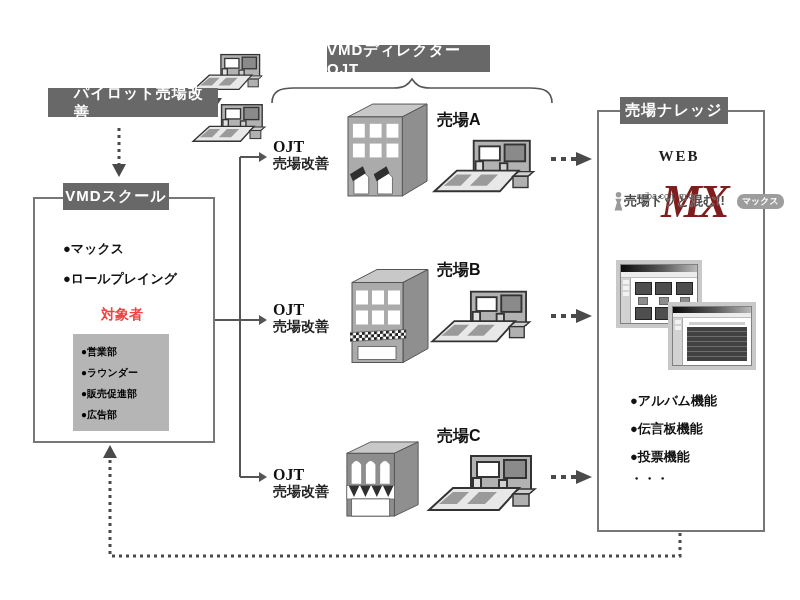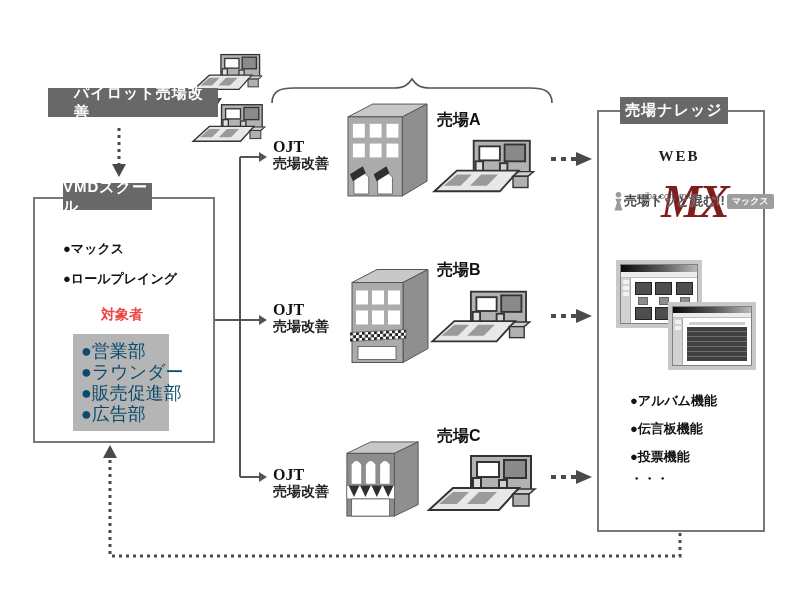--- a/index.html
+++ b/index.html
@@ -7,36 +7,36 @@
           font-family:"Liberation Sans","DejaVu Sans",sans-serif;color:#1a1a1a;}
   svg.wires{position:absolute;left:0;top:0;z-index:1;}
   .abs{position:absolute;}
   .lbl{position:absolute;background:#686868;color:#ffffff;font-weight:bold;
        display:flex;align-items:center;justify-content:center;z-index:5;
        letter-spacing:1px;}
   .outline-box{position:absolute;background:#fff;border:2px solid #777;z-index:2;}
   .bullet{position:absolute;font-weight:bold;font-size:13px;color:#111;z-index:4;white-space:nowrap;}
   .target-label{position:absolute;font-size:14px;color:#ef4444;font-weight:600;text-align:center;z-index:4;}
   .target-box{position:absolute;background:#b5b5b5;z-index:3;padding:7px 0 0 8px;}
-  .target-box div{font-weight:normal;font-size:18px;color:#0c4a6e;line-height:21px;white-space:nowrap;}
+  .target-box div{font-weight:bold;font-size:10px;color:#000000;line-height:21px;white-space:nowrap;}
   .ojt-label{position:absolute;z-index:4;line-height:17px;white-space:nowrap;}
   .ojt-en{font-family:"Liberation Serif","DejaVu Serif",serif;font-weight:bold;font-size:16px;color:#111;}
   .ojt-jp{font-weight:bold;font-size:14px;color:#222;}
   .store-label{position:absolute;font-weight:bold;font-size:16px;color:#111;z-index:4;white-space:nowrap;}
   .web-label{position:absolute;font-family:"Liberation Serif","DejaVu Serif",serif;
              font-weight:bold;font-size:15px;letter-spacing:2px;color:#222;text-align:center;z-index:4;}
   .feat{position:absolute;font-weight:bold;font-size:13px;color:#111;z-index:4;white-space:nowrap;}
   
   .logo{position:absolute;left:613px;top:183px;width:154px;height:46px;z-index:4;}
   .logo .mx-big{position:absolute;left:48px;top:-8px;font-family:"Liberation Serif","DejaVu Serif",serif;
       font-weight:bold;font-style:italic;font-size:46px;color:#7f1d1d;letter-spacing:-3px;z-index:1;}
   .logo .line1{position:absolute;left:0;top:8px;display:flex;align-items:center;z-index:2;}
   .logo .main-txt{font-weight:bold;font-size:13px;color:#4a4a4a;white-space:nowrap;text-shadow:0 0 1px #fff;}
-  .logo .max-chip{margin-left:2px;background:#9d9d9d;color:#fff;font-weight:bold;font-size:9px;
-      padding:1px 5px;border-radius:2px;white-space:nowrap;}
+  .logo .max-chip{margin-left:12px;background:#9d9d9d;color:#fff;font-weight:bold;font-size:9px;
+      padding:1px 5px;border-radius:7px;white-space:nowrap;}
   .logo .domain{position:absolute;left:16px;top:8px;font-weight:normal;font-size:9px;color:#4a4a4a;z-index:2;margin-left:8px;}
   
   .shot{position:absolute;background:#c9c9c9;padding:4px;}
   .shot-inner{background:#fff;border:1px solid #808080;width:100%;height:100%;box-sizing:border-box;
       display:flex;flex-direction:column;overflow:hidden;}
   .shot-header{height:7px;background:linear-gradient(90deg,#0a0a0a,#5a5a5a 55%,#b9b9b9);}
   .shot-toolbar{height:5px;background:#ececec;border-bottom:1px solid #bdbdbd;}
   .shot-body{flex:1;display:flex;}
   .shot-nav{width:9px;background:#d2d2d2;border-right:1px solid #aaa;}
   .shot-nav i{display:block;width:6px;height:4px;background:#f2f2f2;margin:2px auto 0;}
@@ -100,31 +100,32 @@
     <rect x="46" y="26" width="8" height="16" fill="#e0e0e0" stroke="#333" stroke-width="2"></rect>
     <rect x="72" y="28" width="8" height="14" fill="#d0d0d0" stroke="#333" stroke-width="2"></rect>
     <polygon points="2,58 26,36 92,36 72,58" fill="#e8e8e8" stroke="#333" stroke-width="2"></polygon>
     <polygon points="12,52 26,40 42,40 30,52" fill="#9a9a9a"></polygon>
     <polygon points="40,52 52,40 70,40 58,52" fill="#9a9a9a"></polygon>
     <polygon points="86,42 92,37 108,37 102,42" fill="#cfcfcf" stroke="#333" stroke-width="1.5"></polygon>
     <rect x="86" y="42" width="16" height="12" fill="#b0b0b0" stroke="#333" stroke-width="1.5"></rect>
   </svg>
 
   <div class="outline-box" style="left:33px;top:197px;width:178px;height:242px;"></div>
-  <div class="lbl" style="left:63px;top:183px;width:89px;height:27px;font-size:15px;">VMDスクール</div>
+  <div class="lbl" style="left:63px;top:183px;width:106px;height:27px;font-size:15px;">VMDスクール</div>
   <div class="bullet" style="left:63px;top:240px;">●マックス</div>
   <div class="bullet" style="left:63px;top:270px;">●ロールプレイング</div>
   <div class="target-label" style="left:33px;top:306px;width:178px;">対象者</div>
   <div class="target-box" style="left:73px;top:334px;width:88px;height:90px;">
     <div>●営業部</div>
     <div>●ラウンダー</div>
     <div>●販売促進部</div>
     <div>●広告部</div>
   </div>
 
+  <div class="lbl" style="left:327px;top:45px;width:163px;height:27px;font-size:15px;">VMDディレクターOJT</div>
 
   <div class="ojt-label" style="left:273px;top:138px;">
     <div class="ojt-en">OJT</div>
     <div class="ojt-jp">売場改善</div>
   </div>
   <div class="ojt-label" style="left:273px;top:301px;">
     <div class="ojt-en">OJT</div>
     <div class="ojt-jp">売場改善</div>
   </div>
   <div class="ojt-label" style="left:273px;top:466px;">

